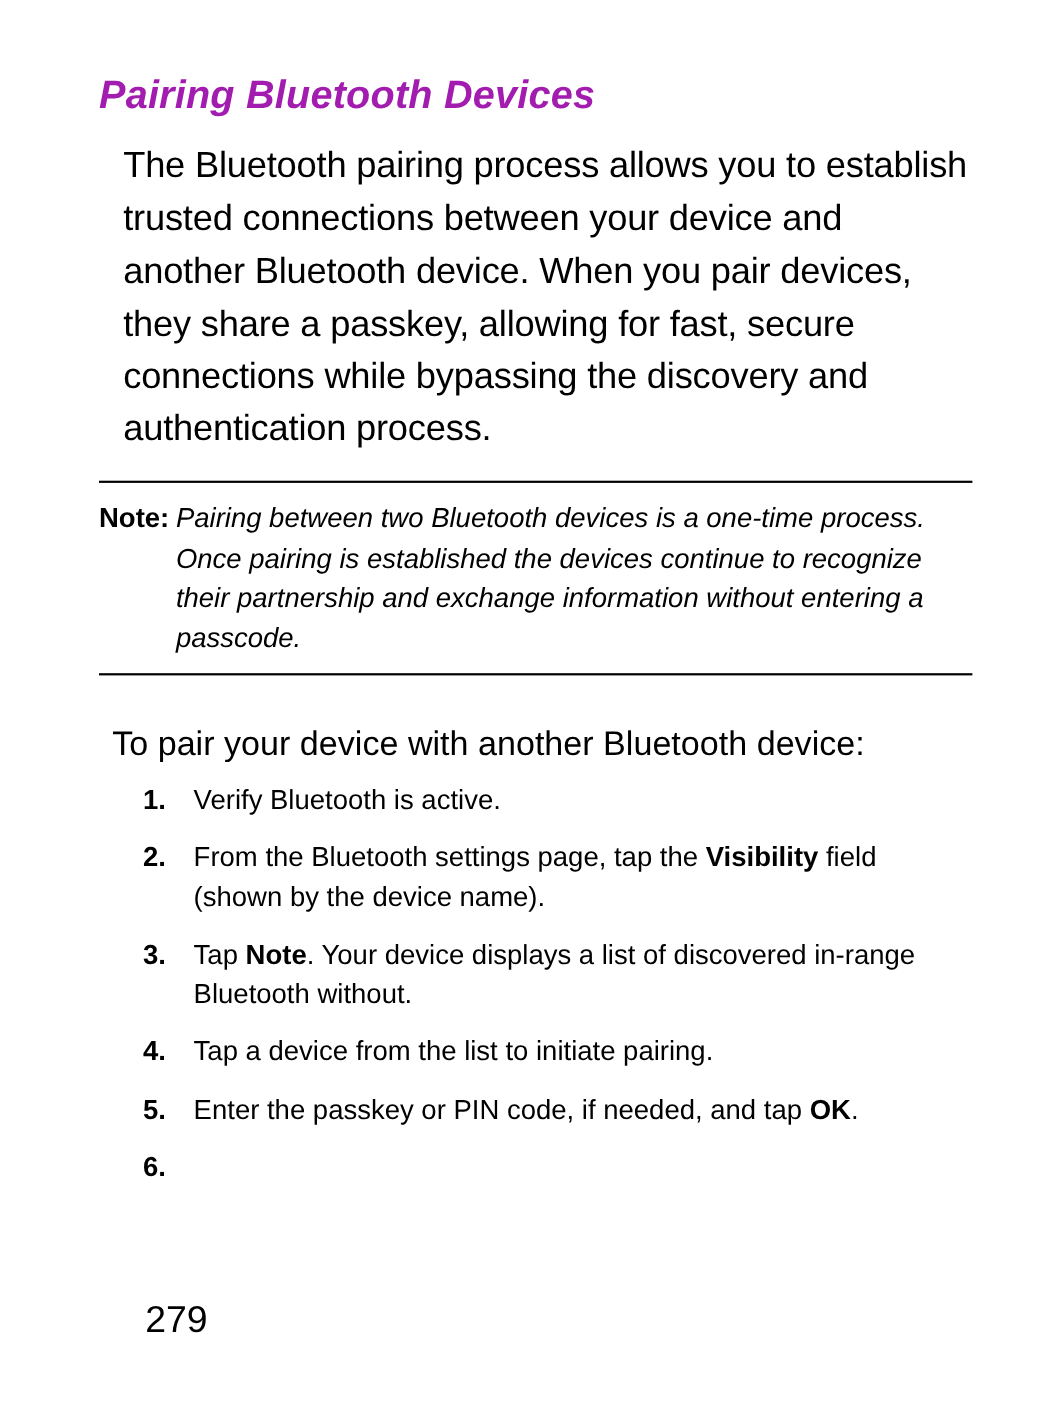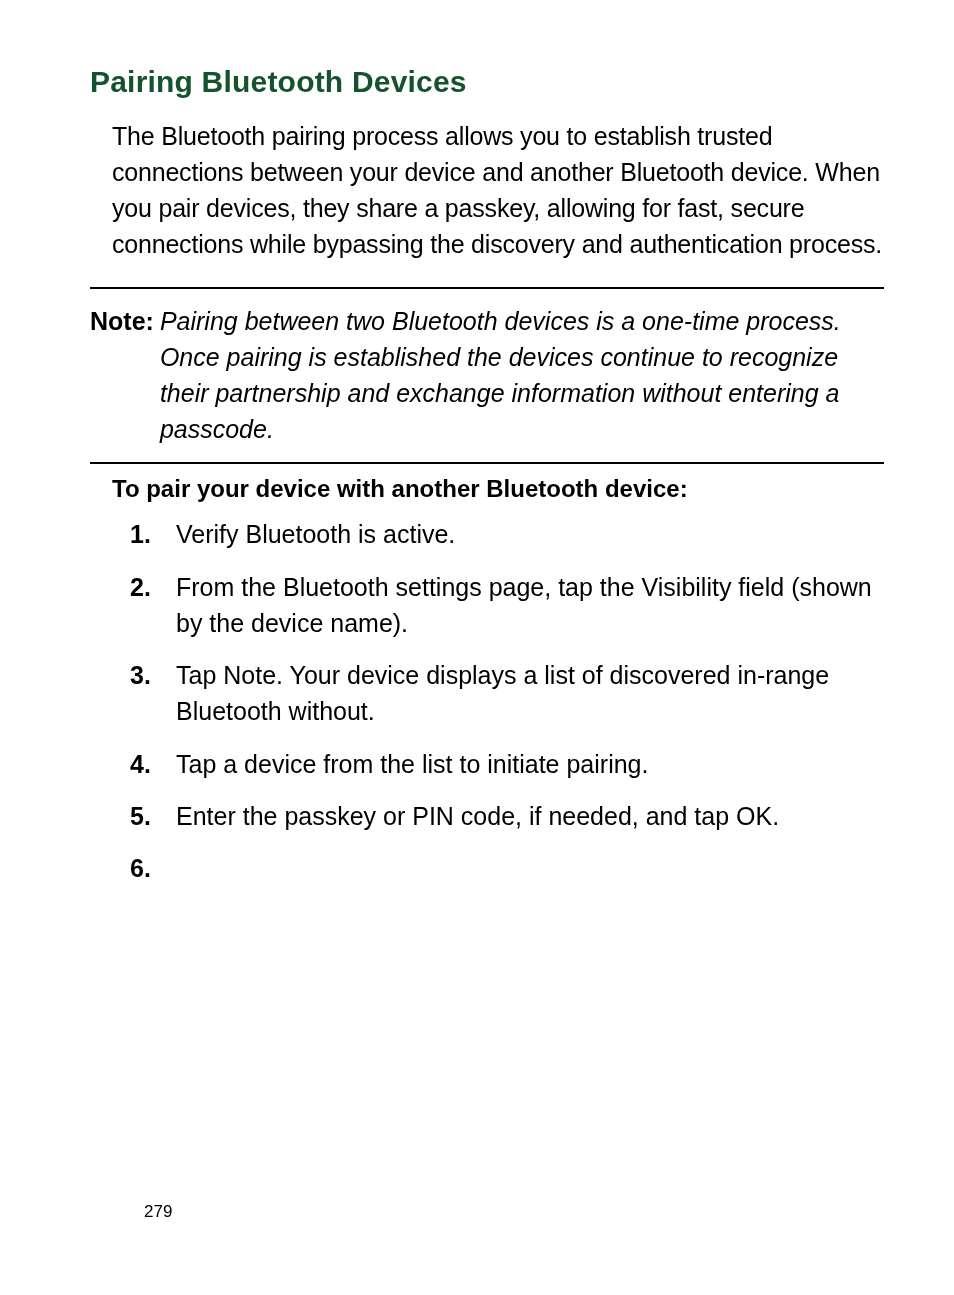--- a/index.html
+++ b/index.html
@@ -12,54 +12,55 @@
     height: 1295px;
     box-sizing: border-box;
     padding: 60px 70px 40px 90px;
     font-family: Arial, Helvetica, sans-serif;
     color: #000;
     font-size: 25px;
     line-height: 1.45;
     position: relative;
   }
   .section-title {
-    color: #14532d;
+    color: #a21caf;
+    font-style: italic;
     font-weight: 700;
-    font-size: 30px;
+    font-size: 36px;
     margin: 0 0 14px 0;
     letter-spacing: 0.2px;
   }
   .intro {
     margin: 12px 0 24px 22px;
-    font-size: 25px;
+    font-size: 33px;
     letter-spacing: -0.2px;
   }
   .note-box {
     border-top: 2px solid #000;
     border-bottom: 2px solid #000;
     padding: 14px 0 14px 0;
-    margin-bottom: 8px;
+    margin-bottom: 40px;
   }
   .note-row {
     display: flex;
     align-items: flex-start;
   }
   .note-label {
     font-weight: 700;
     white-space: nowrap;
     margin-right: 6px;
   }
   .note-text {
     flex: 1;
     font-style: italic;
   }
   .procedure-heading {
-    font-weight: 700;
-    font-size: 24px;
-    margin: 0 0 10px 22px;
+    font-weight: 400;
+    font-size: 31px;
+    margin: 0 0 10px 12px;
   }
   ol.steps {
     list-style: none;
     margin: 0;
     padding: 0 0 0 22px;
     counter-reset: step;
   }
   ol.steps > li {
     counter-increment: step;
     position: relative;
@@ -67,40 +68,40 @@
     margin-bottom: 16px;
   }
   ol.steps > li::before {
     content: counter(step) ".";
     font-weight: 700;
     position: absolute;
     left: 18px;
     top: 0;
   }
   .bold {
-    font-weight: 400;
+    font-weight: 700;
     margin-top: 24px;
   }
   .step-extra {
     display: block;
     margin-top: 12px;
   }
   .bt-icon {
     display: inline-block;
     vertical-align: middle;
     width: 30px;
     height: 30px;
     position: relative;
     top: -2px;
   }
   .page-number {
     position: absolute;
     bottom: 70px;
-    left: 144px;
-    font-size: 17px;
+    left: 132px;
+    font-size: 34px;
   }
 </style>
 </head>
 <body>
 
 <h2 class="section-title">Pairing Bluetooth Devices</h2>
 
 <p class="intro">The Bluetooth pairing process allows you to establish trusted connections between your device and another Bluetooth device. When you pair devices, they share a passkey, allowing for fast, secure connections while bypassing the discovery and authentication process.</p>
 
 <div class="note-box">

